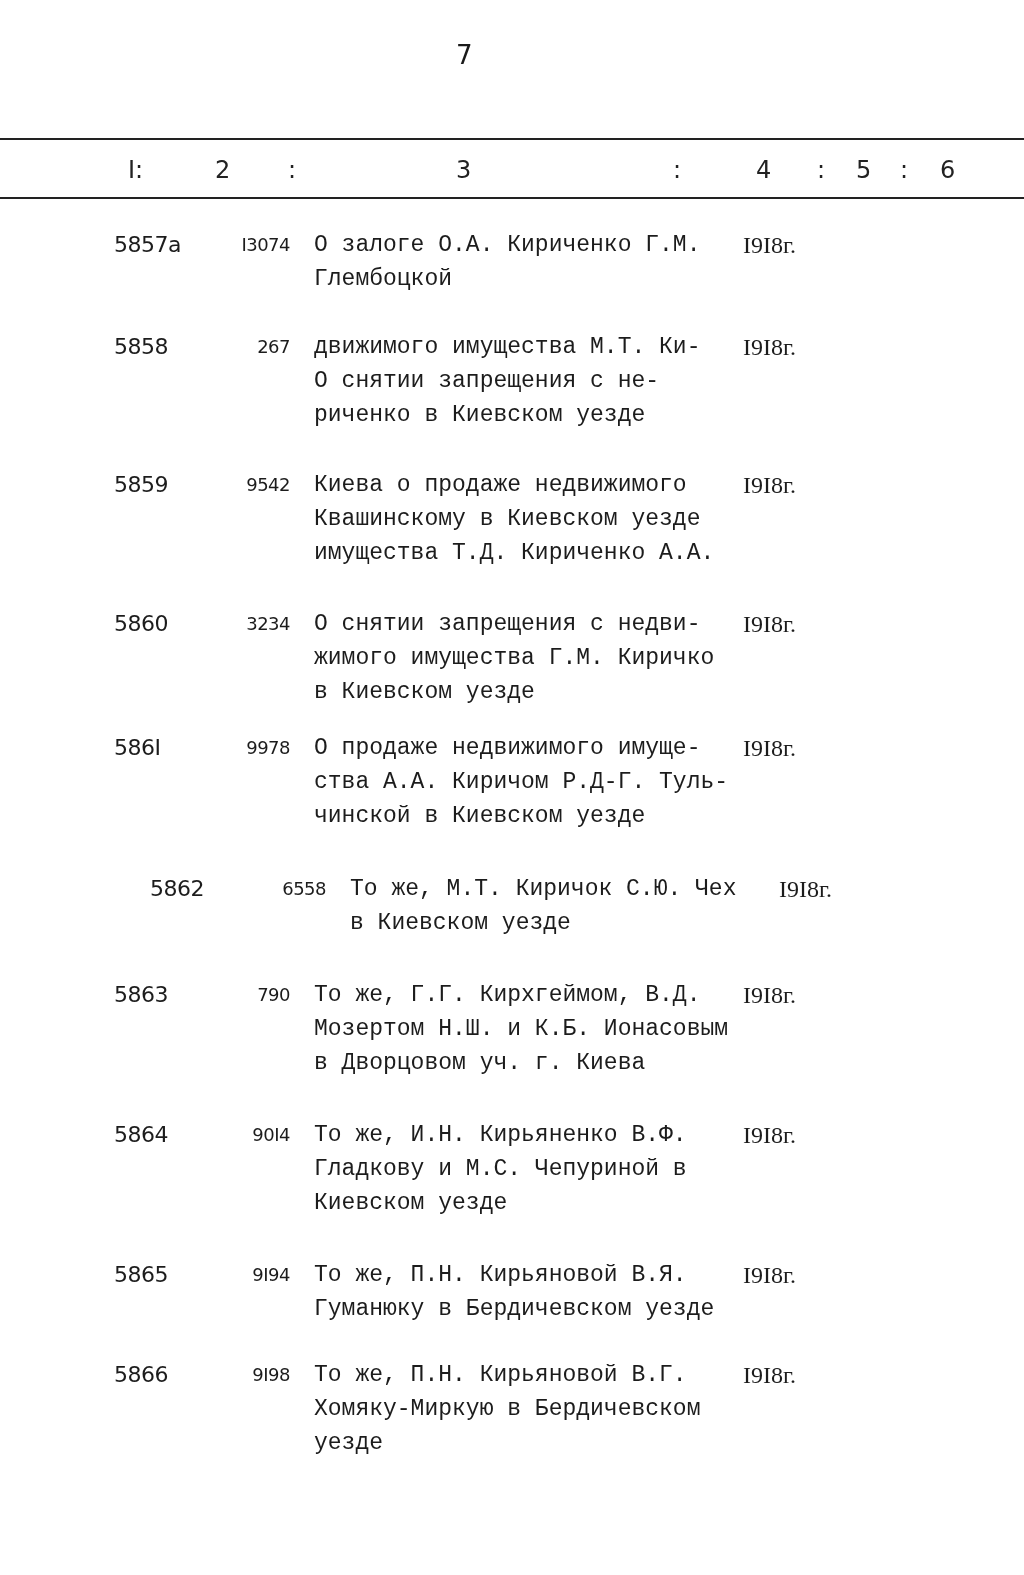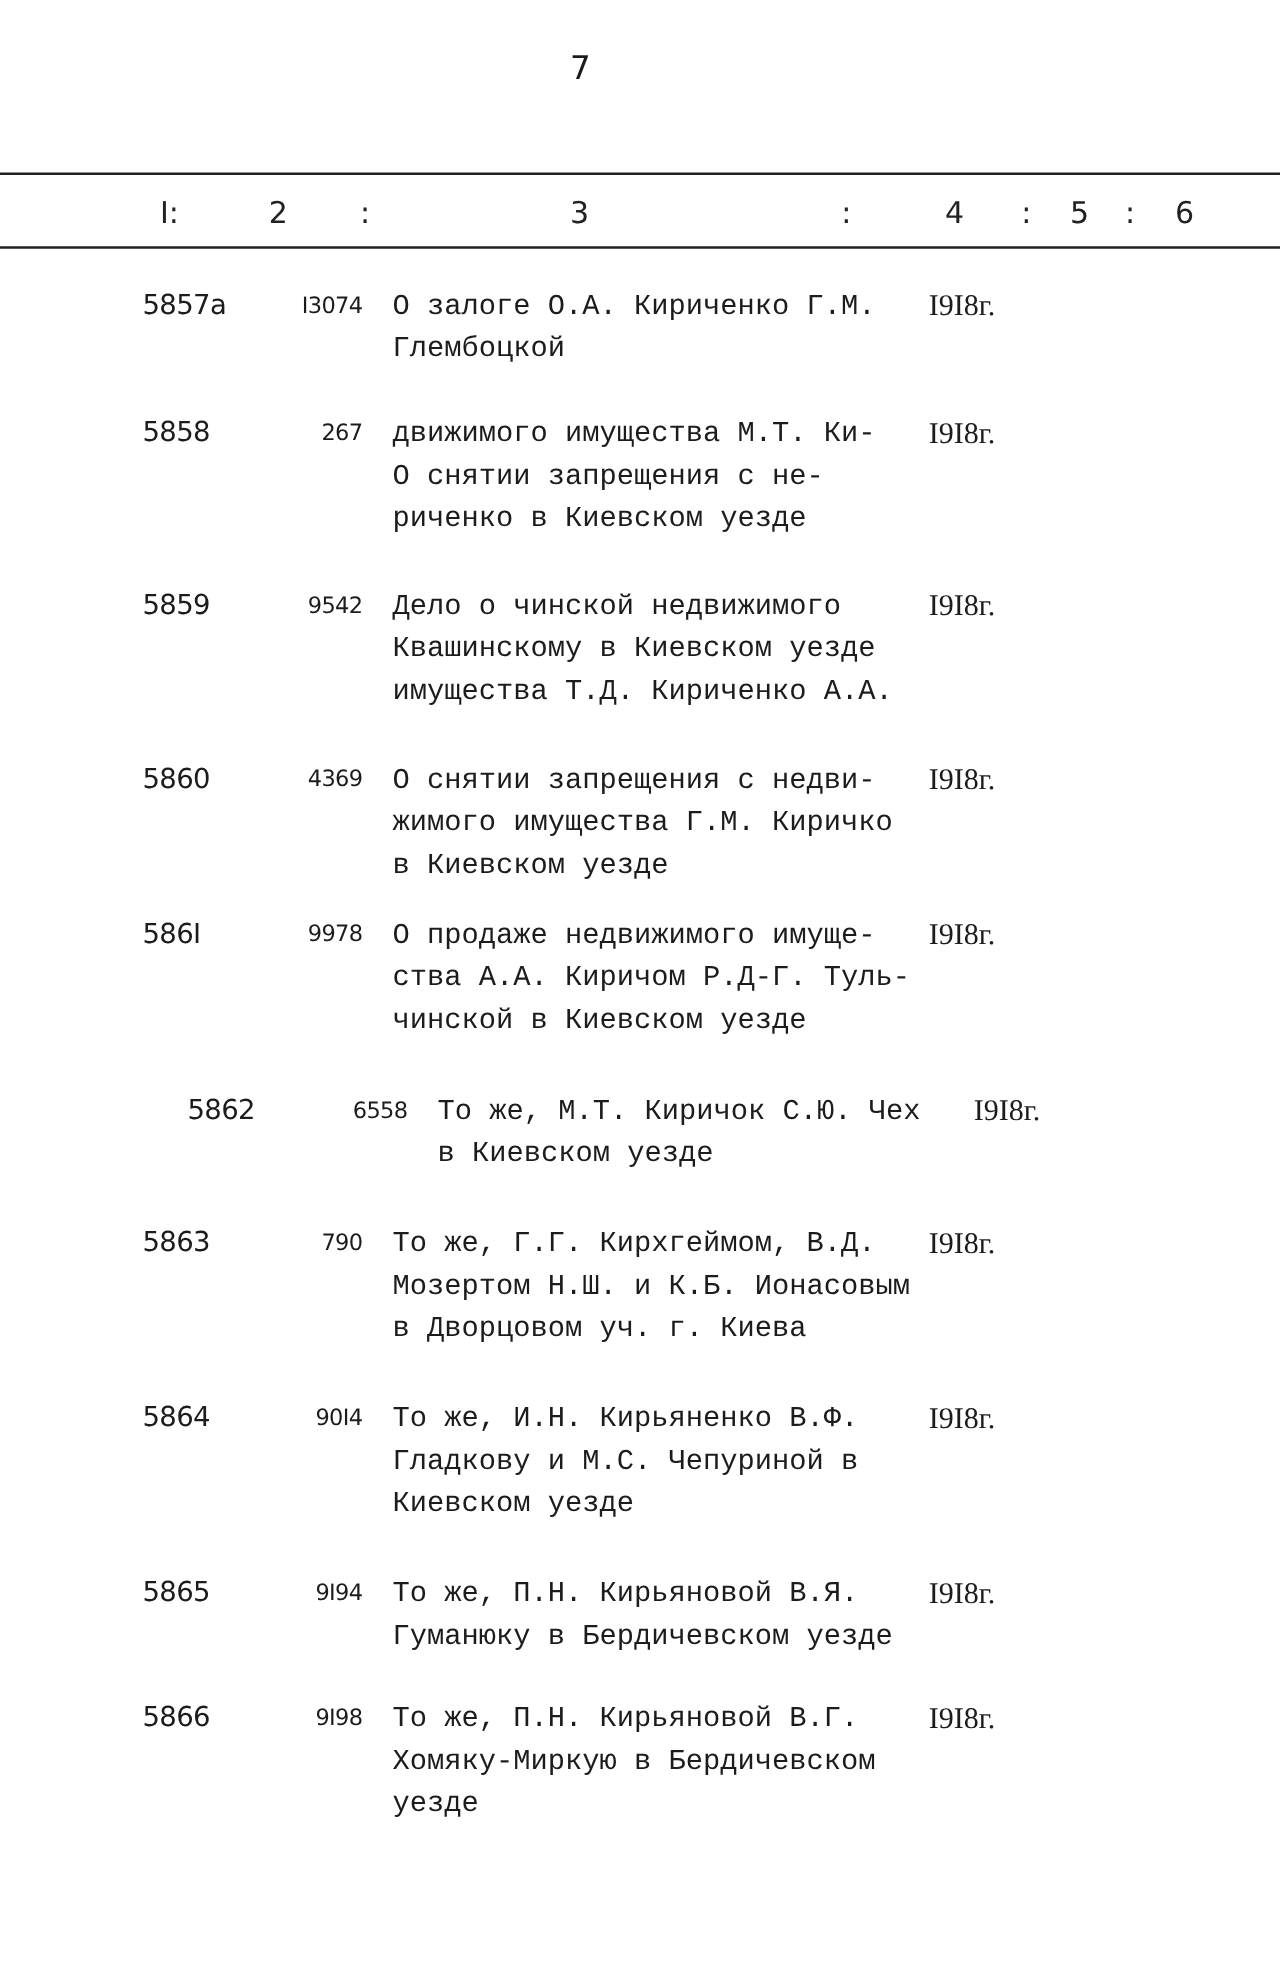--- a/index.html
+++ b/index.html
@@ -129,29 +129,29 @@
         <div>движимого имущества М.Т. Ки-</div>
         <div>О снятии запрещения с не-</div>
         <div>риченко в Киевском уезде</div>
       </div>
       <div class="year">I9I8г.</div>
     </div>
     <div class="entry" style="top: 468px; height: 102px;">
       <div class="num">5859</div>
       <div class="code">9542</div>
       <div class="title">
-        <div>Дело о чинской недвижимого</div>
+        <div>Киева о продаже недвижимого</div>
         <div>Квашинскому в Киевском уезде</div>
         <div>имущества Т.Д. Кириченко А.А.</div>
       </div>
       <div class="year">I9I8г.</div>
     </div>
     <div class="entry" style="top: 607px; height: 102px;">
       <div class="num">5860</div>
-      <div class="code">4369</div>
+      <div class="code">3234</div>
       <div class="title">
         <div>О снятии запрещения с недви-</div>
         <div>жимого имущества Г.М. Киричко</div>
         <div>в Киевском уезде</div>
       </div>
       <div class="year">I9I8г.</div>
     </div>
     <div class="entry" style="top: 731px; height: 102px;">
       <div class="num">586I</div>
       <div class="code">9978</div>

